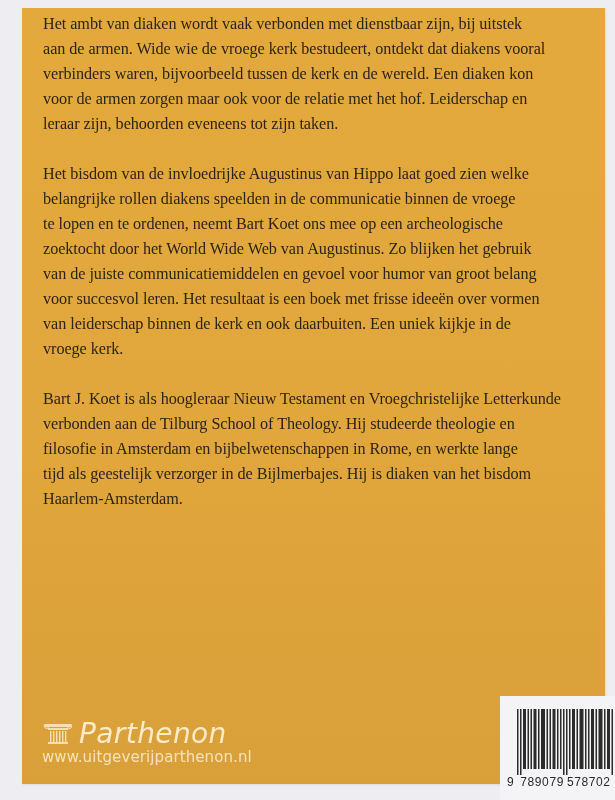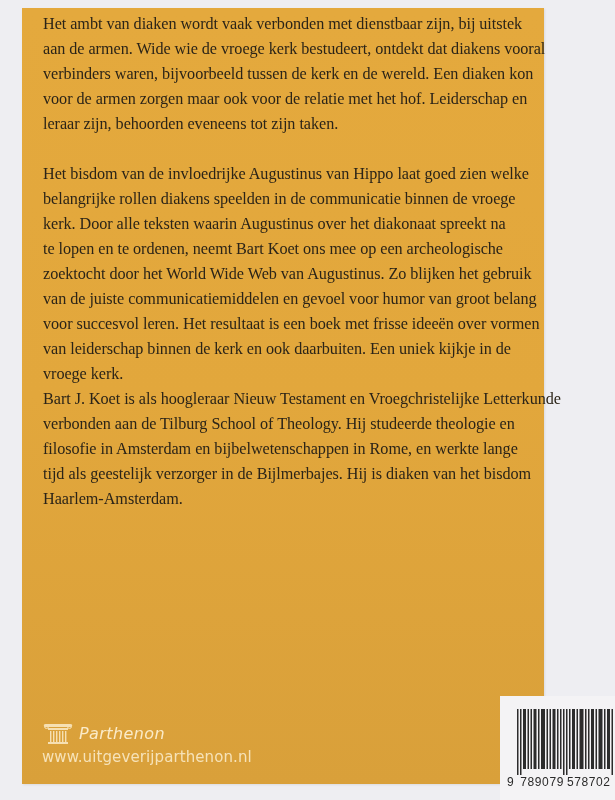--- a/index.html
+++ b/index.html
@@ -11,21 +11,21 @@
     height: 800px;
     background: #eeeef2;
     position: relative;
     overflow: hidden;
     font-family: "Liberation Serif", "DejaVu Serif", serif;
   }
   .cover {
     position: absolute;
     left: 22px;
     top: 8px;
-    width: 522px;
+    width: 583px;
     height: 776px;
     background: linear-gradient(180deg, #e4a93d 0%, #e2a73c 50%, #d9a03a 100%);
     box-shadow: 1px 1px 2px rgba(0,0,0,0.08);
   }
   .text-block {
     position: absolute;
     left: 21px;
     width: 560px;
     color: #2b2418;
     font-size: 16.2px;
@@ -53,21 +53,21 @@
   }
   .column-icon {
     width: 32px;
     height: 22px;
     margin-right: 5px;
     opacity: 0.85;
   }
   .publisher-name {
     font-family: "DejaVu Sans", "Liberation Sans", sans-serif;
     font-style: italic;
-    font-size: 16px;
+    font-size: 28px;
     letter-spacing: 0.4px;
     color: #fbebc8;
     line-height: 26px;
   }
   .publisher-url {
     font-family: "DejaVu Sans", "Liberation Sans", sans-serif;
     font-size: 15px;
     color: #f6e2b8;
     margin-top: 1px;
     letter-spacing: 0.1px;
@@ -115,21 +115,20 @@
     <span class="text-line">Het ambt van diaken wordt vaak verbonden met dienstbaar zijn, bij uitstek</span>
     <span class="text-line">aan de armen. Wide wie de vroege kerk bestudeert, ontdekt dat diakens vooral</span>
     <span class="text-line">verbinders waren, bijvoorbeeld tussen de kerk en de wereld. Een diaken kon</span>
     <span class="text-line">voor de armen zorgen maar ook voor de relatie met het hof. Leiderschap en</span>
     <span class="text-line">leraar zijn, behoorden eveneens tot zijn taken.</span>
   </div>
 
   <div class="text-block para-2">
     <span class="text-line">Het bisdom van de invloedrijke Augustinus van Hippo laat goed zien welke</span>
     <span class="text-line">belangrijke rollen diakens speelden in de communicatie binnen de vroege</span>
-    <span class="text-line">kerk. Door alle teksten waarin Augustinus over het diakonaat spreekt na</span>
     <span class="text-line">te lopen en te ordenen, neemt Bart Koet ons mee op een archeologische</span>
     <span class="text-line"><span>zoektocht door het </span><span class="italic">World Wide Web</span><span> van Augustinus. Zo blijken het gebruik</span></span>
     <span class="text-line">van de juiste communicatiemiddelen en gevoel voor humor van groot belang</span>
     <span class="text-line">voor succesvol leren. Het resultaat is een boek met frisse ideeën over vormen</span>
     <span class="text-line">van leiderschap binnen de kerk en ook daarbuiten. Een uniek kijkje in de</span>
     <span class="text-line">vroege kerk.</span>
   </div>
 
   <div class="text-block para-3">
     <span class="text-line">Bart J. Koet is als hoogleraar Nieuw Testament en Vroegchristelijke Letterkunde</span>

